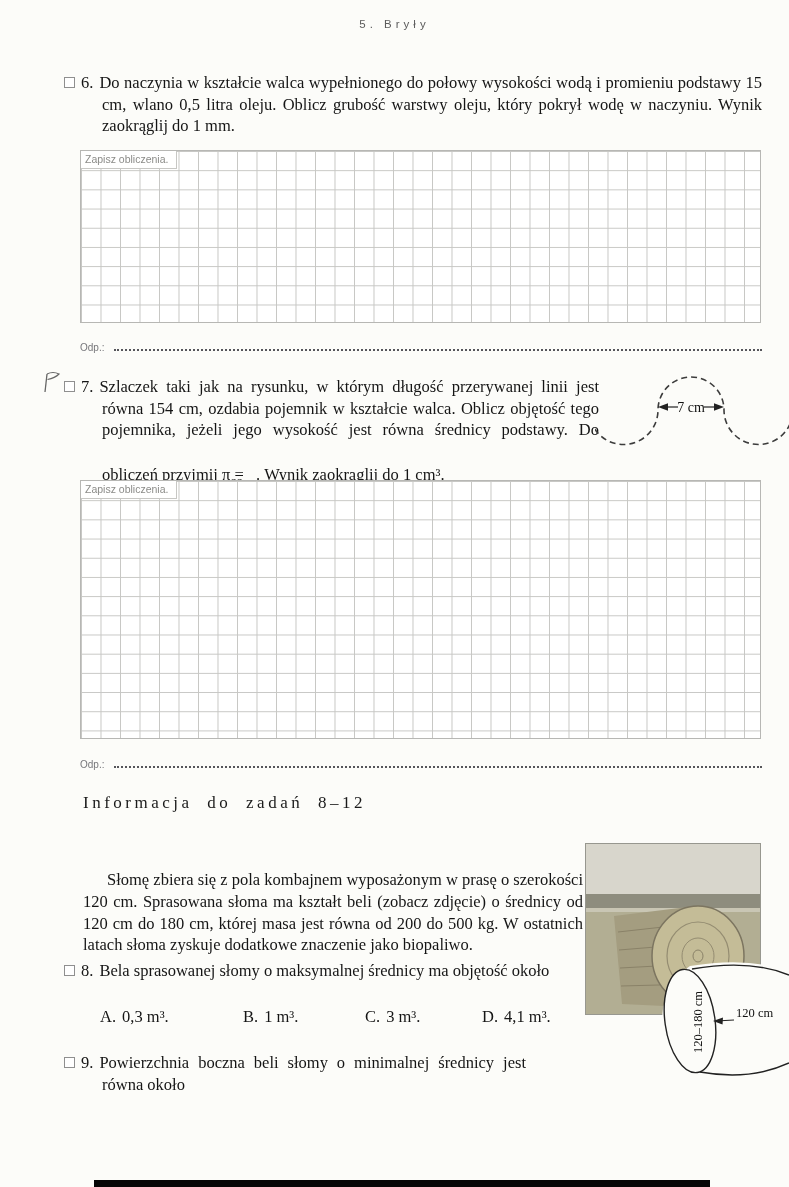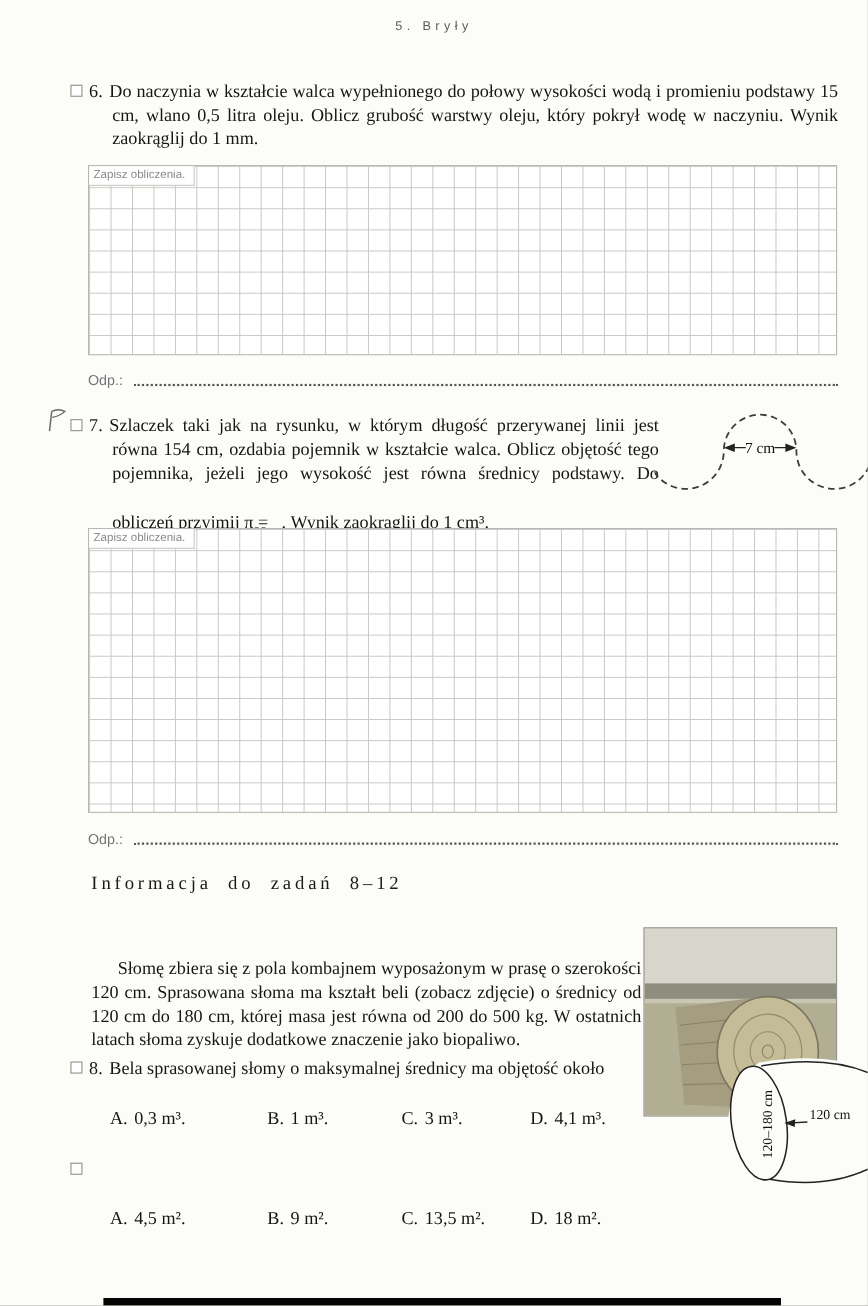--- a/index.html
+++ b/index.html
@@ -34,21 +34,21 @@
     border:1px solid #b7b7b4;
   }
   .ws-label {
     position:absolute; top:0; left:0;
     font-family:"Liberation Sans", sans-serif; font-size:10.5px; color:#8b8b88;
     background:#fff; padding:2px 8px 3px 4px;
     border-right:1px solid #c7c7c4; border-bottom:1px solid #c7c7c4;
   }
   .answer-row { display:flex; align-items:flex-end; }
   .answer-label {
-    font-family:"Liberation Sans", sans-serif; font-size:13px;
+    font-family:"Liberation Sans", sans-serif; font-size:10px;
     color:#76767a; margin-right:10px;
   }
   .dotline { flex:1; border-bottom:2.5px dotted #55555a; margin-bottom:2px; }
   .info-title { font-size:17px; letter-spacing:3.5px; word-spacing:7px; color:#1a1a1a; }
   .para { font-size:16.5px; line-height:21.8px; text-align:justify; text-indent:24px; }
   .options-grid {
     display:grid; grid-template-columns:143px 122px 117px 1fr;
     font-size:16.5px; line-height:20px;
   }
   .option-label { margin-right:6px; }
@@ -158,25 +158,24 @@
     </div>
   </div>
   <div class="abs options-grid" style="left:100px; top:1007px; width:478px;">
     <span><span class="option-label">A.</span><span>0,3 m³.</span></span>
     <span><span class="option-label">B.</span><span>1 m³.</span></span>
     <span><span class="option-label">C.</span><span>3 m³.</span></span>
     <span><span class="option-label">D.</span><span>4,1 m³.</span></span>
   </div>
 
   <span class="checkbox" style="left:64px; top:1057px;"></span>
-  <div class="abs options-grid" style="left:100px; top:1098px; width:478px;">
-    <span><span class="option-label">A.</span><span>4,5 m².</span></span>
-    <span><span class="option-label">B.</span><span>9 m².</span></span>
-    <span><span class="option-label">C.</span><span>13,5 m².</span></span>
-    <span><span class="option-label">D.</span><span>18 m².</span></span>
+  <div class="abs" style="left:81px; top:1052px; width:445px;">
+    <div class="ptext">
+      <span class="pnum">9.</span><span>Powierzchnia boczna beli słomy o minimalnej średnicy jest równa około</span>
+    </div>
   </div>
 
   <div class="abs" style="left:650px; top:960px; width:139px; height:125px;">
     <svg width="139" height="125" viewBox="0 0 139 125">
       <path d="M 40 6 Q 100 -4 139 12 L 139 108 Q 100 124 44 114 Q 10 90 12 58 Q 14 24 40 6 Z" fill="#fcfcf9" stroke="none"></path>
       <path d="M 42 9 Q 100 -1 139 15 M 139 103 Q 100 121 50 112" fill="none" stroke="#222" stroke-width="1.4"></path>
       <ellipse cx="40" cy="61" rx="25" ry="52" fill="#fcfcf9" stroke="#222" stroke-width="1.4" transform="rotate(-8 40 61)"></ellipse>
       <text transform="rotate(-90 48 62)" x="48" y="66" text-anchor="middle" font-size="12.5">120–180 cm</text>
       <line x1="84" y1="60" x2="66" y2="61" stroke="#222" stroke-width="1.2"></line>
       <polygon points="63,61 73,57.5 72.5,64.5" fill="#222"></polygon>

